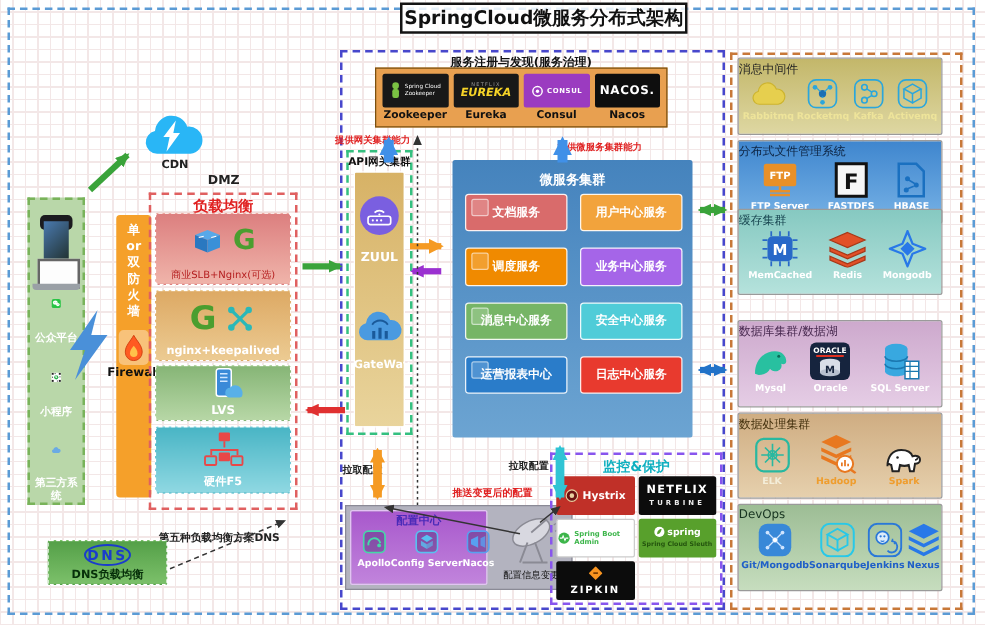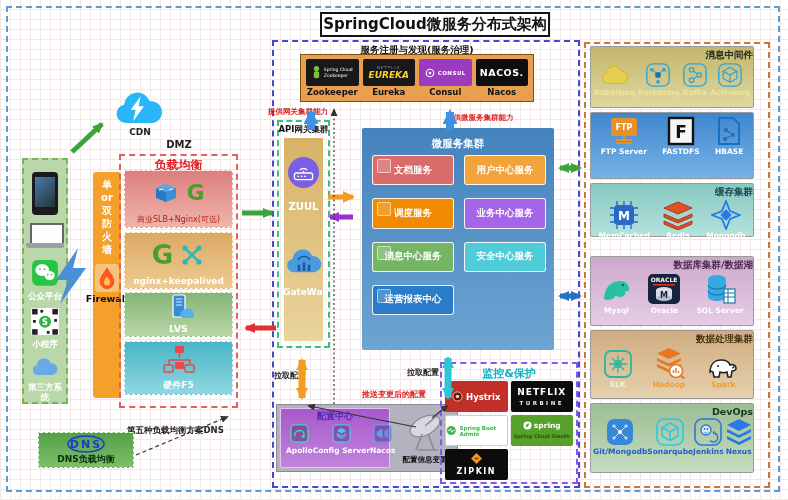--- a/index.html
+++ b/index.html
@@ -4,25 +4,25 @@
 <style>
 *{margin:0;padding:0;box-sizing:border-box}
 body{font-family:"DejaVu Sans","Liberation Sans",sans-serif;background:#fff}
 #canvas{position:relative;width:788px;height:500px;overflow:hidden;background-color:#fff;
  background-image:repeating-linear-gradient(0deg,#f3e7e7 0 1px,transparent 1px 10px),
                   repeating-linear-gradient(90deg,#f3e7e7 0 1px,transparent 1px 10px)}
 .abs{position:absolute}
 .ctr{display:flex;align-items:center;justify-content:center}
 .col{display:flex;flex-direction:column;align-items:center}
 .outer{left:6px;top:6px;width:774px;height:486px;border:2px dashed #5b9bd5}
-.titlebox{left:320px;top:12px;width:230px;height:25px;border:2px solid #141414;background:rgba(255,255,255,.85);
+.titlebox{left:320px;top:2px;width:230px;height:25px;border:2px solid #141414;background:rgba(255,255,255,.85);
  font-size:15px;font-weight:bold;color:#111;line-height:21px;text-align:center}
 
 .clients{left:22px;top:158px;width:46px;height:246px;background:#b9d7a9;border:2px dashed #79b35a;
- display:flex;flex-direction:column;align-items:center;padding-top:12px;gap:4px}
+ display:flex;flex-direction:column;align-items:center;padding-top:12px;gap:19px}
 .phone{width:26px;height:44px;background:#1b1b1f;border-radius:4px;position:relative}
 .phone::after{content:"";position:absolute;left:3px;top:5px;width:20px;height:30px;background:linear-gradient(135deg,#4a7ab0,#233)}
 .laptop{width:38px;height:26px;margin-top:4px;position:relative}
 .laptop::before{content:"";position:absolute;left:4px;top:0;width:30px;height:20px;background:#fdfdfd;border:2px solid #666}
 .laptop::after{content:"";position:absolute;left:0;top:20px;width:38px;height:5px;background:#9aa0a6;border-radius:0 0 3px 3px}
 .mini-lbl{font-size:8.5px;font-weight:bold;color:#fff;text-align:center;line-height:10px}
 
 .fwbar{left:93px;top:172px;width:28px;height:226px;background:#f5a02a;border-radius:3px}
 .fwtext{left:93px;top:178px;width:28px;color:#fff;font-weight:bold;font-size:10px;line-height:13px;
  text-align:center;white-space:pre-line}
@@ -78,47 +78,47 @@
 .c1{background:#d96b6b}.c2{background:#f2a33c}.c3{background:#f08a00}.c4{background:#a565e8}
 .c5{background:#76b566}.c6{background:#4fccd8}.c7{background:#2a7cc9}.c8{background:#e83a2e}
 
 .cfggray{left:276px;top:404px;width:182px;height:68px;background:#b3b3bf;border:1px solid #8a8a96}
 .cfgpurple{left:280px;top:408px;width:110px;height:60px;background:linear-gradient(180deg,#a858cc,#c184dc);
  border:1px solid #e2c4f2;border-radius:2px;display:flex;justify-content:space-between;align-items:flex-start;
  padding:15px 5px 0}
 .cfgtitle{left:280px;top:410px;width:110px;text-align:center;font-size:9px;font-weight:bold;color:#4a2ab8}
 .cfgitem{display:flex;flex-direction:column;align-items:center;gap:3px}
 .cfglbl{font-size:7.5px;font-weight:bold;color:#fff;white-space:nowrap}
-.satlbl{left:390px;top:455px;width:70px;text-align:center;font-size:7.5px;font-weight:bold;color:#111}
+.satlbl{left:390px;top:455px;width:70px;text-align:center;font-size:7.5px;font-weight:normal;color:#111}
 
 .monbox{left:440px;top:362px;width:138px;height:122px;border:2px dashed #8855ee}
 .montitle{left:440px;top:366px;width:138px;text-align:center;font-size:11px;font-weight:bold;color:#10b0c0}
 .mongrid{left:445px;top:381px;width:128px;height:99px;display:grid;grid-template-columns:1fr 1fr;
  grid-template-rows:1fr 1fr 1fr;gap:3px}
 .montile{border-radius:2px;display:flex;align-items:center;justify-content:center;gap:3px;overflow:hidden}
 .mt-red{background:#c03028}.mt-blk{background:#0c0c0c}.mt-wht{background:#fff;border:1px solid #ccc}
 .mt-grn{background:#58a02c}
 .hystxt{color:#fff;font-weight:bold;font-size:8.5px}
 .netflix{color:#fff;font-weight:bold;font-size:9px;letter-spacing:1px;line-height:10px}
 .turbine{color:#eee;font-weight:bold;font-size:5.5px;letter-spacing:2.5px;line-height:7px}
 .sentxt{color:#444;font-weight:bold;font-size:9.5px}
 .sbatxt{color:#3cb54a;font-weight:bold;font-size:5.5px}
 .sprtxt{color:#fff;font-weight:bold;font-size:7.5px;line-height:9px}
 .slethtxt{color:#24540e;font-weight:bold;font-size:5px;line-height:7px}
 .ziptxt{color:#fff;font-weight:bold;font-size:8px;letter-spacing:1.5px;line-height:9px}
 
 .rborder{left:584px;top:42px;width:186px;height:446px;border:2px dashed #c87838}
 .rp{left:590px;width:164px;border:1px solid #9a9a9a;border-radius:2px;padding-top:2px}
-.rptitle{text-align:right;font-size:9.5px;font-weight:bold}
+.rptitle{text-align:left;font-size:9.5px;font-weight:normal}
 .rprow{display:flex;justify-content:space-around;align-items:flex-end;padding:1px 2px 3px}
 .ritem{display:flex;flex-direction:column;align-items:center;gap:1px}
 .rlbl{font-size:7.5px;font-weight:bold;white-space:nowrap}
 .p1{top:46px;height:62px;background:linear-gradient(180deg,#c3b76a,#ded7a2)}
 .p2{top:112px;height:67px;background:linear-gradient(180deg,#3f86ce,#77b2e6)}
-.p3{top:183px;height:54px;background:linear-gradient(180deg,#86c9c1,#b5e2dc)}
+.p3{top:167px;height:69px;background:linear-gradient(180deg,#86c9c1,#b5e2dc)}
 .p4{top:256px;height:70px;background:linear-gradient(180deg,#cda9cd,#e5cde5)}
 .p5{top:330px;height:69px;background:linear-gradient(180deg,#cfad82,#e6d0ad)}
 .p6{top:403px;height:70px;background:linear-gradient(180deg,#9dbd95,#c6ddbe)}
 .p1 .rptitle{color:#222}.p1 .rlbl{color:#eee49a}
 .p2 .rptitle{color:#0d2340}.p2 .rlbl{color:#fff}
 .p3 .rptitle{color:#17444f}.p3 .rlbl{color:#fff}
 .p4 .rptitle{color:#47294f}.p4 .rlbl{color:#fff}
 .p5 .rptitle{color:#44310e}.p5 .rlbl{color:#f4eed9}.p5 .rlbl.org{color:#ef9d2e}
 .p6 .rptitle{color:#173420}.p6 .rlbl{color:#1f5fc8}
 .ann{position:absolute;font-weight:bold}
@@ -318,20 +318,21 @@
   <div class="abs msbox"></div>
   <div class="abs mstitle">微服务集群</div>
   <div class="abs msgrid">
     <div class="mstile c1 msico">文档服务</div>
     <div class="mstile c2">用户中心服务</div>
     <div class="mstile c3 msico">调度服务</div>
     <div class="mstile c4">业务中心服务</div>
     <div class="mstile c5 msico">消息中心服务</div>
     <div class="mstile c6">安全中心服务</div>
     <div class="mstile c7 msico">运营报表中心</div>
+    <div class="mstile c8">日志中心服务</div>
   </div>
 
   <div class="ann" style="left:274px;top:370px;font-size:8px;color:#222">拉取配置</div>
   <div class="ann" style="left:407px;top:367px;font-size:8px;color:#222">拉取配置</div>
   <div class="ann" style="left:362px;top:389px;font-size:8px;color:#e02020">推送变更后的配置</div>
 
   <div class="abs cfggray"></div>
   <div class="abs cfgpurple">
     <div class="cfgitem">
       <svg width="19" height="19" viewBox="0 0 20 20">
@@ -446,20 +447,21 @@
           <rect x="1" y="1" width="26" height="26" rx="7" fill="none" stroke="#2aa6dc" stroke-width="1.6"></rect>
           <polygon points="14,5 22,9.5 14,14 6,9.5" fill="none" stroke="#2aa6dc" stroke-width="1.4"></polygon>
           <path d="M6 9.5V18l8 4.5V14M22 9.5V18l-8 4.5" fill="none" stroke="#2aa6dc" stroke-width="1.4"></path>
         </svg>
         <div class="rlbl">Activemq</div>
       </div>
     </div>
   </div>
 
   <div class="abs rp p2">
+    <div class="rptitle">分布式文件管理系统</div>
     <div class="rprow">
       <div class="ritem">
         <svg width="32" height="30" viewBox="0 0 32 30">
           <rect x="3" y="2" width="26" height="18" rx="2" fill="#e89028"></rect>
           <text x="16" y="14" font-size="8" font-weight="bold" fill="#fff" text-anchor="middle">FTP</text>
           <path d="M16 20v4M8 27h16M8 24h16" stroke="#e89028" stroke-width="2"></path>
         </svg>
         <div class="rlbl">FTP Server</div>
       </div>
       <div class="ritem">

